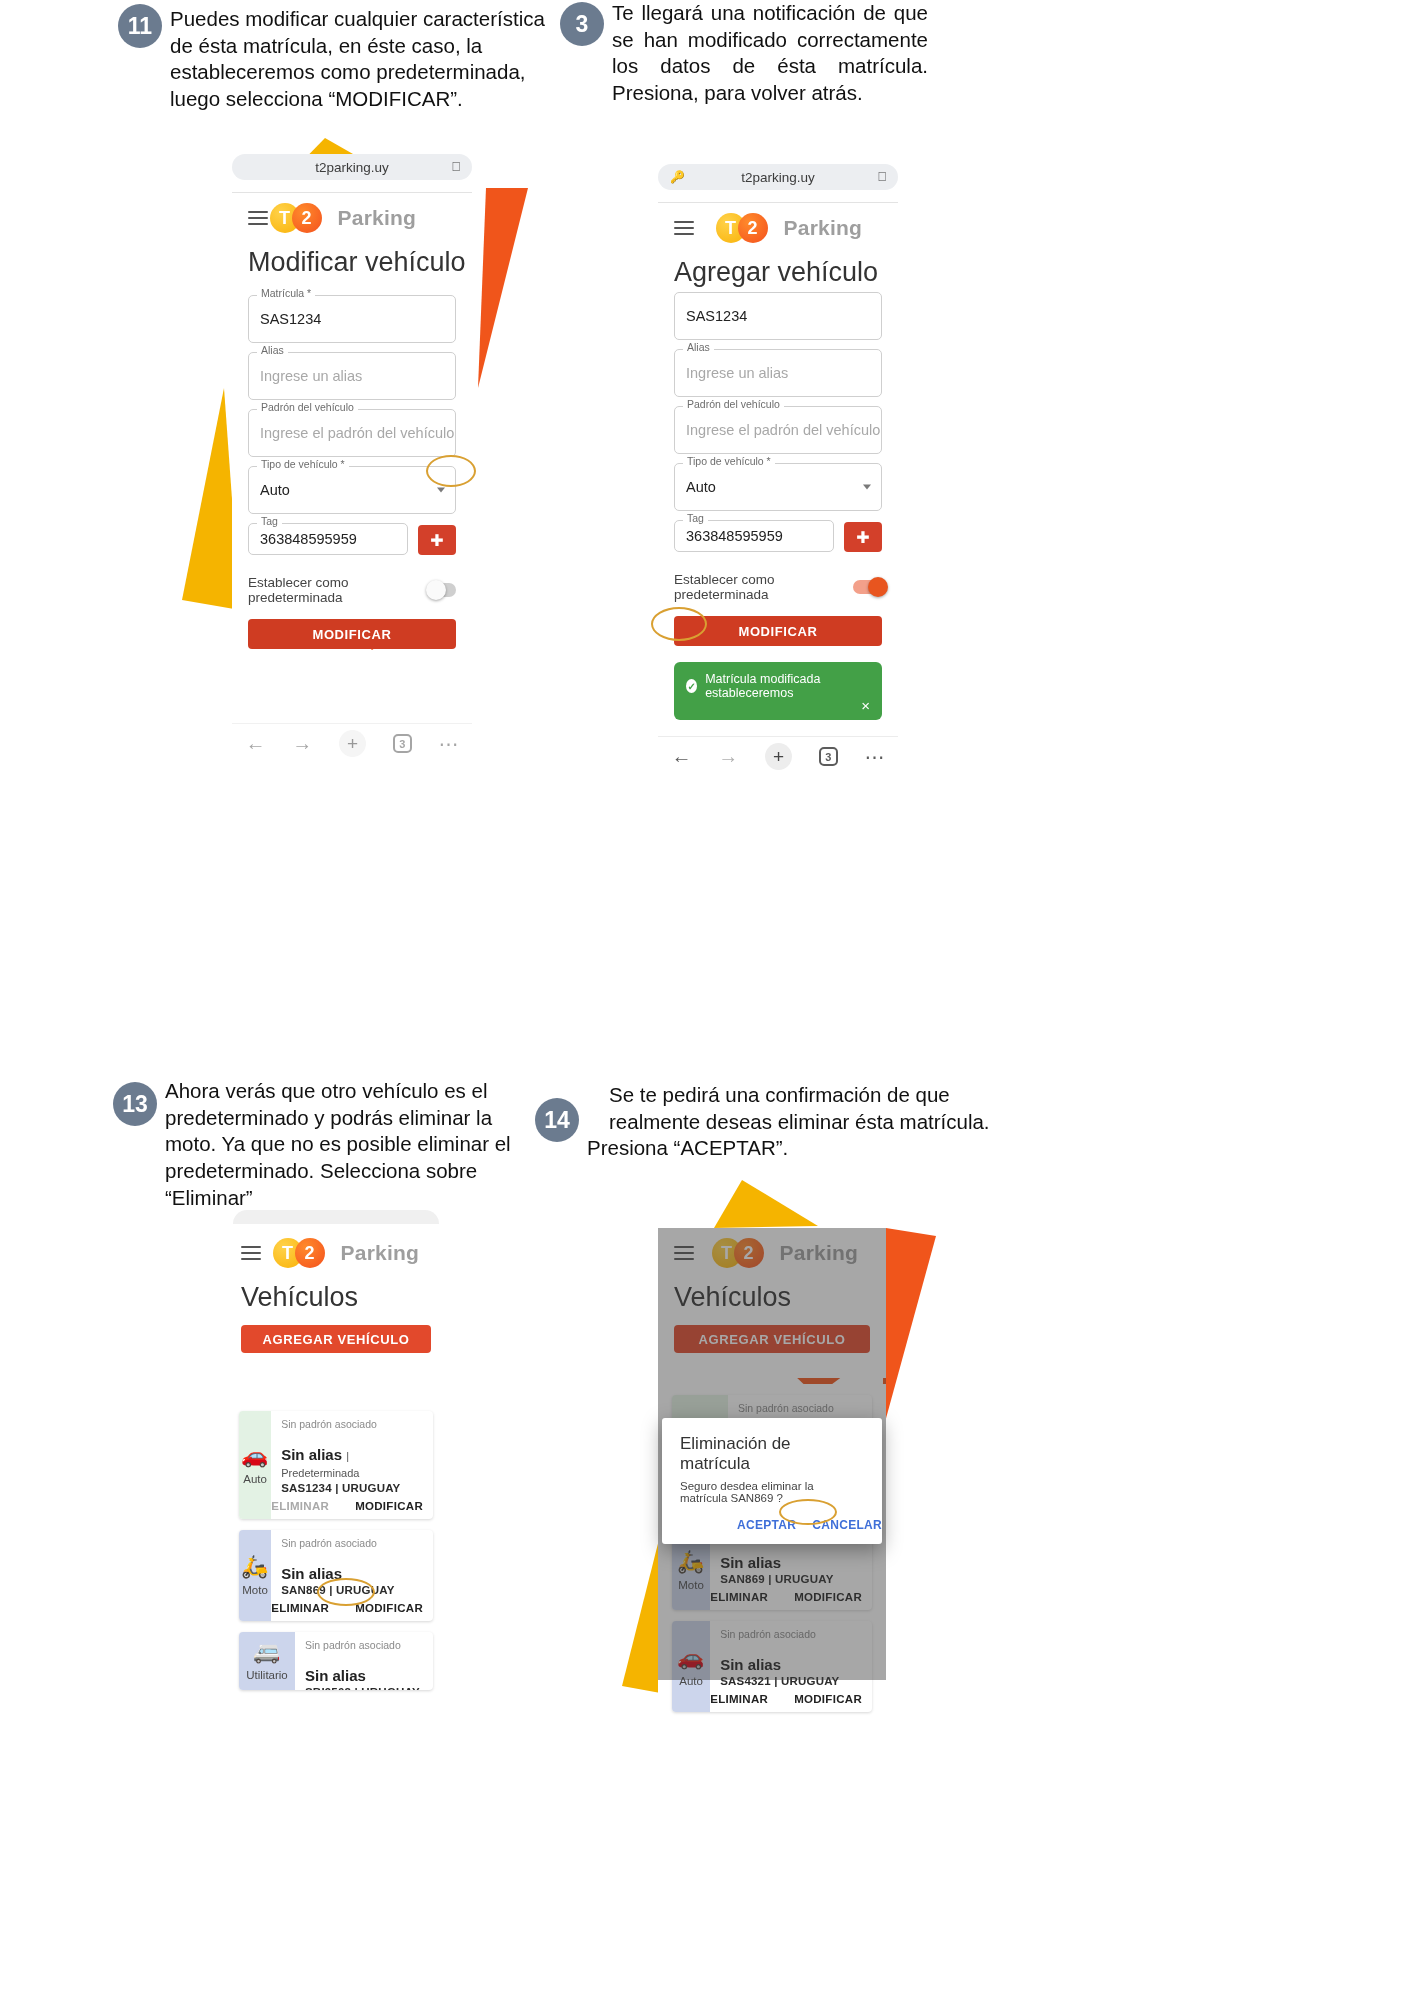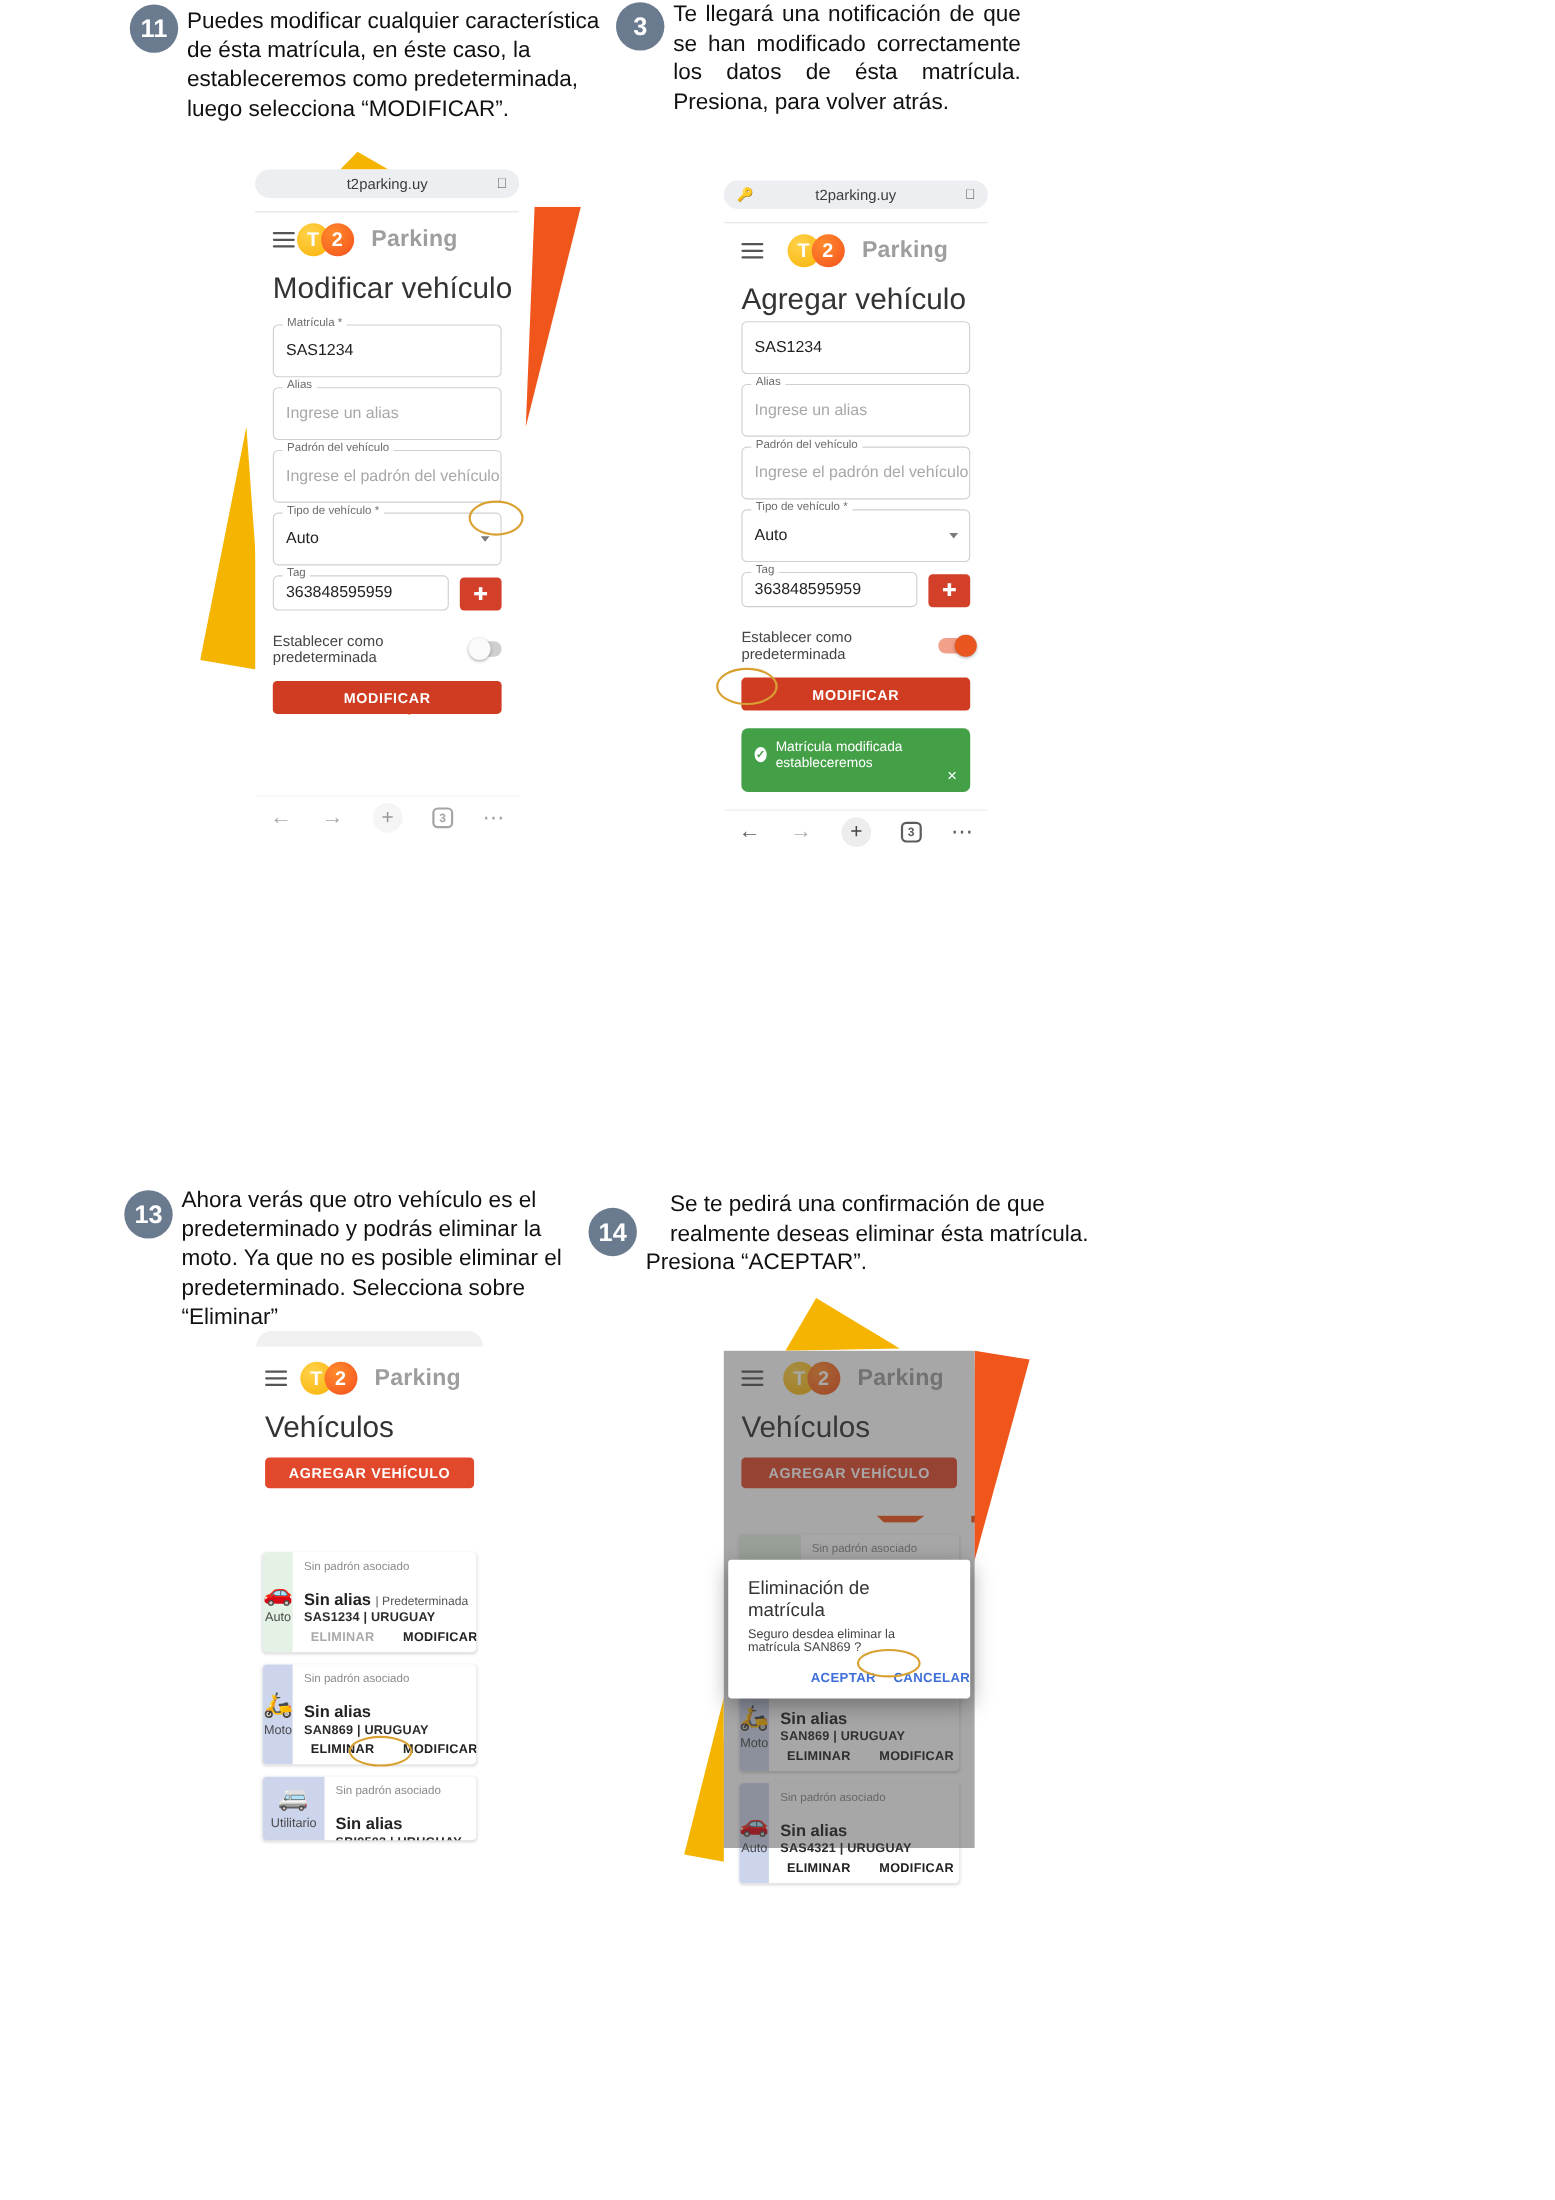--- a/index.html
+++ b/index.html
@@ -112,21 +112,21 @@
   
   .vcard { display:flex; margin:11px 14px; box-shadow:0 1px 3px rgba(0,0,0,.16); border-radius:4px; overflow:hidden; background:#fff; }
   .vicon { width:56px; display:flex; flex-direction:column; align-items:center; justify-content:center; padding:8px 0; }
   .vicon .gl { font-size:22px; line-height:1; }
   .vicon .lbl { font-size:11.5px; margin-top:6px; color:#444; }
   .vbody { flex:1; padding:7px 10px 0 10px; }
   .vsub { font-size:10.5px; color:#8b8b8b; }
   .vtitle { font-size:15px; font-weight:700; color:#222; margin-top:16px; }
   .vtitle .pd { font-size:11px; font-weight:400; color:#555; }
   .vplate { font-size:11.5px; font-weight:700; color:#2b2b2b; margin-top:2px; letter-spacing:.2px; }
-  .vacts { display:flex; justify-content:flex-end; gap:26px; padding:6px 10px 7px 16px; font-size:11.5px; font-weight:700; letter-spacing:.3px; }
+  .vacts { display:flex; justify-content:flex-end; gap:26px; padding:6px 10px 7px 0; font-size:11.5px; font-weight:700; letter-spacing:.3px; }
   .vacts .dis { color:#a9a9a9; }
   .vacts .en { color:#222; }
   .green  .vicon { background:#e3f2e4; color:#49a24f; }
   .green  .vicon .lbl { color:#4a4a4a; }
   .blue   .vicon { background:#ccd5ec; color:#26398f; }
   .blue   .vicon .lbl { color:#4a4a4a; }
 
   
   .scrim { position:absolute; inset:0; background:rgba(60,60,60,.45); }
   .dialog { position:absolute; background:#fff; border-radius:3px; box-shadow:0 6px 20px rgba(0,0,0,.35); }

